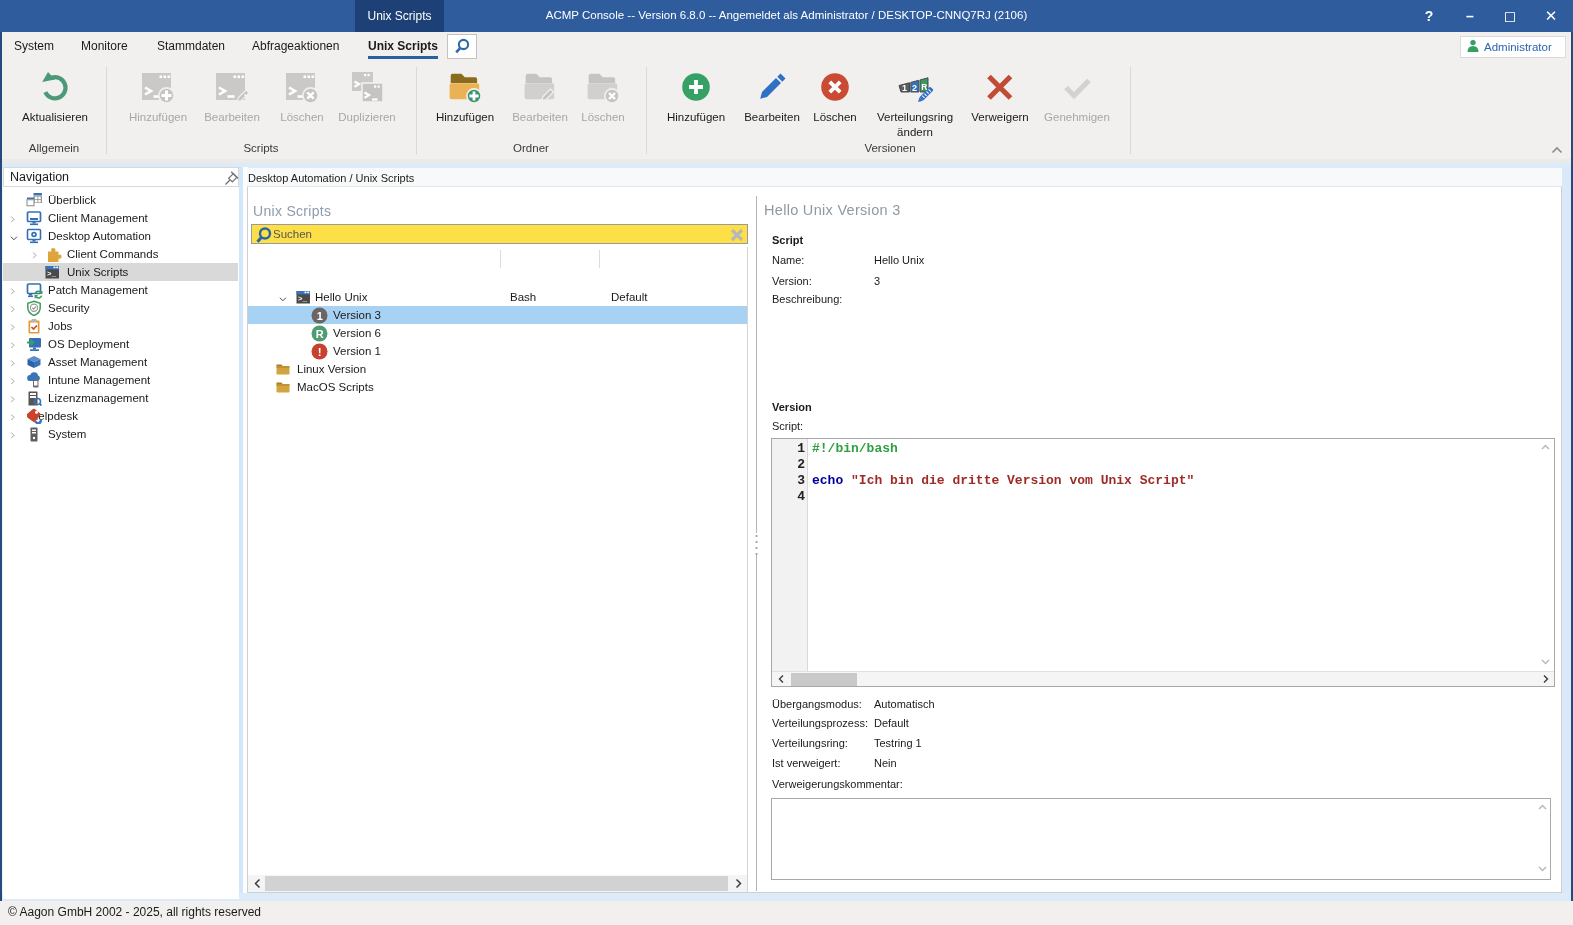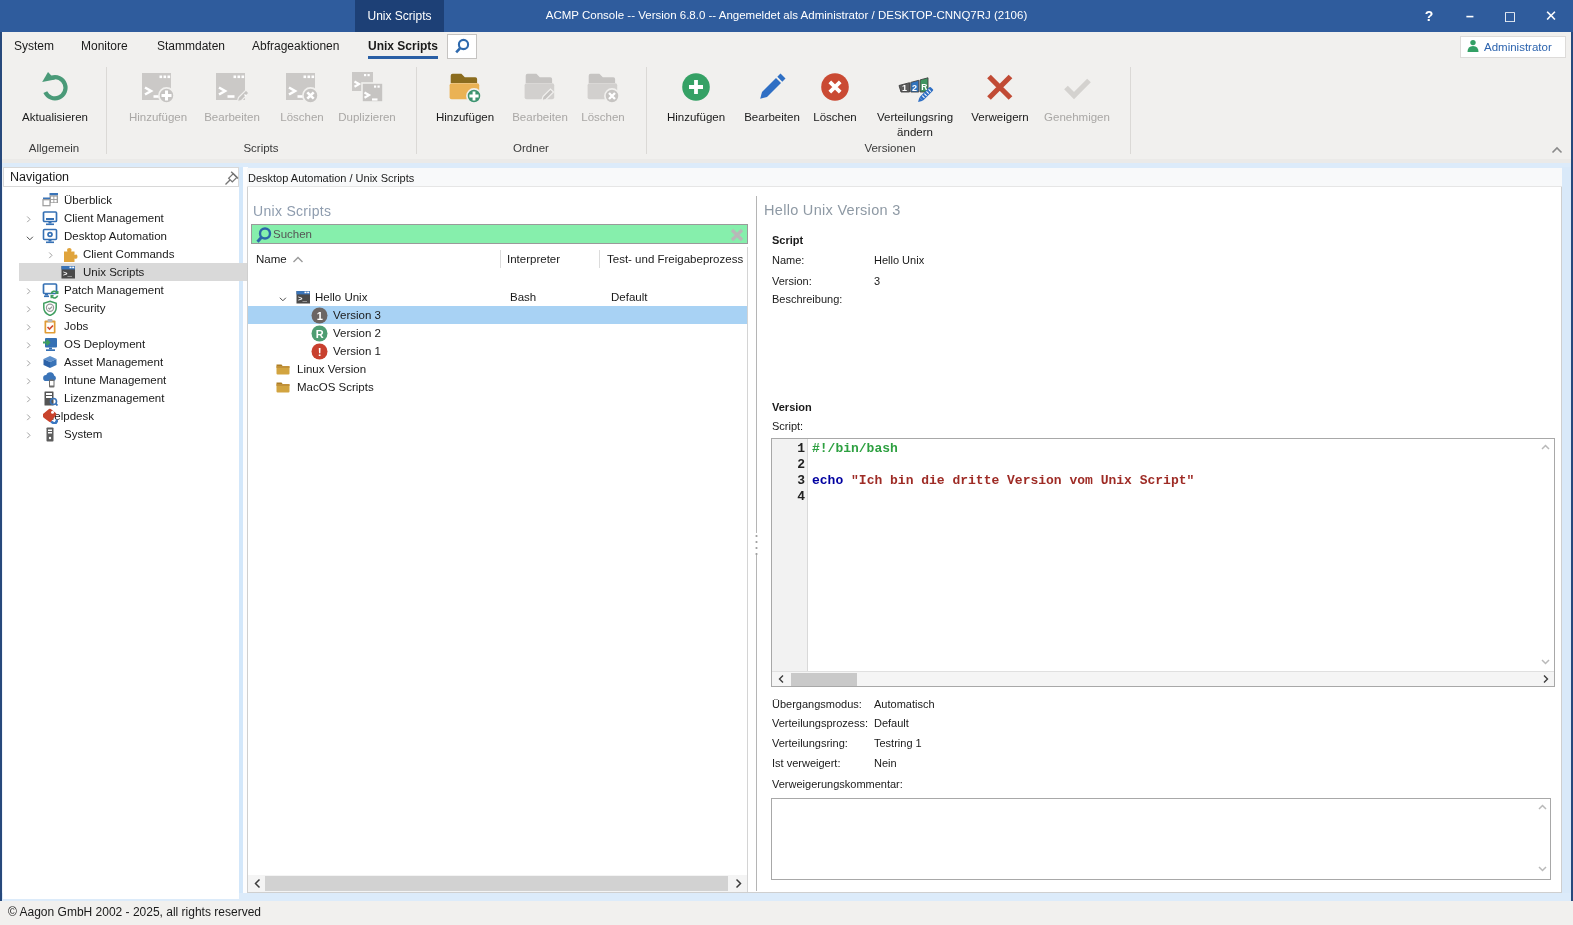--- a/index.html
+++ b/index.html
@@ -18,28 +18,28 @@
 #adminbtn{position:absolute;left:1459px;top:4px;width:106px;height:22px;background:#fff;border:1px solid #dddbd9;font-size:11.5px;color:#2d64ae;line-height:20px;}
 #ribbon{position:absolute;left:0;top:62px;width:1573px;height:99px;background:#f1f0ee;border-left:1px solid #a9b6c6;border-right:1px solid #a9b6c6;border-bottom:1px solid #d5d3d0;}
 .rbtn{position:absolute;top:4px;text-align:center;font-size:11.5px;color:#1a1a1a;line-height:15px;}
 .rbtn .ic{display:block;height:40px;margin:2px auto 2px;}
 .rbtn.dis{color:#a9a7a5;}
 .rgroup{position:absolute;top:80px;text-align:center;font-size:11.5px;color:#3a3a3a;width:120px;}
 .rsep{position:absolute;top:5px;width:1px;height:87px;background:#dbd9d6;}
 #band{position:absolute;left:1px;top:161px;width:1571px;height:740px;background:#eef3f9;}
 #nav{position:absolute;left:3px;top:167px;width:236px;height:732px;background:#fff;}
 #navhdr{position:absolute;left:0;top:0;width:236px;height:20px;font-size:12.5px;color:#1a1a1a;border:1px solid #d8d8d8;background:#fff;}
-.tr{position:absolute;left:16px;width:235px;height:18px;line-height:18px;font-size:11.5px;white-space:nowrap;}
+.tr{position:absolute;left:0;width:235px;height:18px;line-height:18px;font-size:11.5px;white-space:nowrap;}
 .tr svg{position:absolute;top:1px;}
 .chev{position:absolute;top:0;width:10px;height:18px;}
 #crumb{position:absolute;left:247px;top:168px;width:1315px;height:19px;background:#f8f9fa;border-bottom:1px solid #e6e6e6;font-size:11px;line-height:16px;color:#1a1a1a;}
 #mainpane{position:absolute;left:247px;top:187px;width:1315px;height:706px;background:#fff;border:1px solid #cfcfcf;border-top:none;}
 #mid{position:absolute;left:0;top:0;width:502px;height:704px;}
 #midtitle{position:absolute;left:5px;top:16px;font-size:14px;color:#8e9cae;letter-spacing:0.3px;}
-#searchbox{position:absolute;left:3px;top:37px;width:497px;height:20px;border:1px solid #9a9a9a;background:#86efac;}
+#searchbox{position:absolute;left:3px;top:37px;width:497px;height:20px;border:1px solid #9a9a9a;background:#fde047;}
 #suchen{position:absolute;left:21px;top:3px;font-size:11.5px;color:#555;}
 .colsep{position:absolute;top:63px;width:1px;height:18px;background:#dcdcdc;}
 .mrow{position:absolute;left:0;width:499px;height:18px;line-height:18px;font-size:11.5px;white-space:nowrap;}
 .mrow svg{position:absolute;top:1px;}
 #vsplit{position:absolute;left:508px;top:9px;width:1px;height:695px;background:#b5b5b5;}
 #right{position:absolute;left:509px;top:0;width:806px;height:704px;}
 #rtitle{position:absolute;left:7px;top:15px;font-size:14.5px;color:#8e99a4;letter-spacing:0.3px;}
 .lbl{position:absolute;font-size:11px;color:#1a1a1a;white-space:nowrap;}
 .bold{font-weight:bold;}
 .tarea{position:absolute;background:#fff;border:1px solid #a8a8a8;}
@@ -379,41 +379,35 @@
     <div id="searchbox">
       <svg width="18" height="19" viewBox="0 0 18 19" style="position:absolute;left:3px;top:1px;">
           <circle cx="10" cy="7.5" r="5" fill="none" stroke="#2c66a8" stroke-width="2.4"></circle>
           <line x1="6.3" y1="11.6" x2="2.5" y2="15.8" stroke="#2c66a8" stroke-width="3"></line>
         </svg>
       <span id="suchen">Suchen</span>
       <svg width="14" height="14" viewBox="0 0 14 14" style="position:absolute;left:478px;top:3px;">
           <path d="M2 2 l10 10 M12 2 l-10 10" stroke="#b8b8b8" stroke-width="3.2"></path>
         </svg>
     </div>
-    <div class="mrow" style="top:63px;"><span style="margin-left:8px;">Name</span>
-      <svg width="12" height="8" viewBox="0 0 12 8" style="position:absolute;left:44px;top:6px;">
-          <path d="M1.5 6 l4.5 -4.5 l4.5 4.5" fill="none" stroke="#9a9a9a" stroke-width="1.4"></path>
-        </svg>
-      <span style="position:absolute;left:259px;">Interpreter</span><span style="position:absolute;left:359px;">Test- und Freigabeprozess</span>
-    </div>
     <div class="colsep" style="left:252px;"></div>
     <div class="colsep" style="left:351px;"></div>
     <div class="mrow" style="top:101px;"><svg class="chev" width="16" height="16" viewBox="0 0 16 16" style="left:30px;top:2px;">
           <use href="#chD"></use>
         </svg><svg width="16" height="16" viewBox="0 0 16 16" style="left:47px;">
           <use href="#i-term"></use>
         </svg><span style="margin-left:67px;">Hello Unix</span><span style="position:absolute;left:262px;">Bash</span><span style="position:absolute;left:363px;">Default</span></div>
     <div class="mrow" style="top:119px;background:#a8d2f4;"><svg width="17" height="17" viewBox="0 0 17 17" style="left:63px;">
           <circle cx="8.5" cy="8.5" r="8" fill="#6b6563"></circle>
           <text x="5.7" y="12.5" font-size="11" font-weight="bold" fill="#fff">1</text>
         </svg><span style="margin-left:85px;">Version 3</span></div>
     <div class="mrow" style="top:137px;"><svg width="17" height="17" viewBox="0 0 17 17" style="left:63px;">
           <circle cx="8.5" cy="8.5" r="8" fill="#4e9d72"></circle>
           <text x="4.8" y="12.5" font-size="11" font-weight="bold" fill="#fff">R</text>
-        </svg><span style="margin-left:85px;">Version 2</span></div>
+        </svg><span style="margin-left:85px;">Version 6</span></div>
     <div class="mrow" style="top:155px;"><svg width="17" height="17" viewBox="0 0 17 17" style="left:63px;">
           <circle cx="8.5" cy="8.5" r="8" fill="#c8402e"></circle>
           <text x="6.7" y="12.8" font-size="11.5" font-weight="bold" fill="#fff">!</text>
         </svg><span style="margin-left:85px;">Version 1</span></div>
     <div class="mrow" style="top:173px;"><svg width="16" height="16" viewBox="0 0 16 16" style="left:27px;">
           <use href="#i-folder"></use>
         </svg><span style="margin-left:49px;">Linux Version</span></div>
     <div class="mrow" style="top:191px;"><svg width="16" height="16" viewBox="0 0 16 16" style="left:27px;">
           <use href="#i-folder"></use>
         </svg><span style="margin-left:49px;">MacOS Scripts</span></div>

